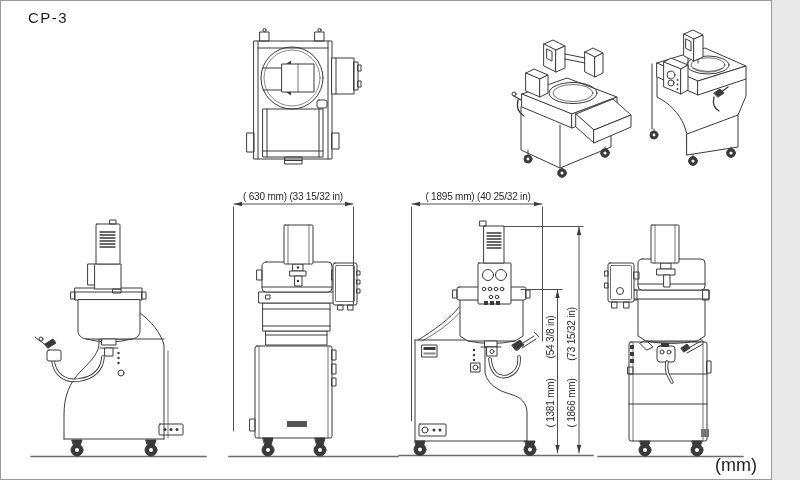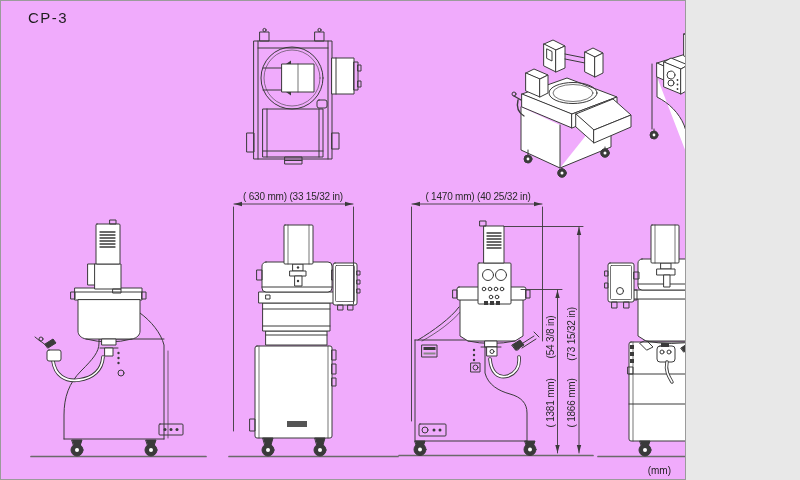--- a/index.html
+++ b/index.html
@@ -1,25 +1,25 @@
 <!DOCTYPE html>
 <html><head>
 <meta charset="utf-8">
 <style>
   html,body{margin:0;padding:0;background:#e8e8e8;}
   .canvas{
-    position:relative;width:686px;height:480px;background:#f0abfc;
+    position:relative;width:772px;height:480px;background:#ffffff;
     border:1px solid #9b9b9b;box-sizing:border-box;overflow:hidden;
     font-family:"Liberation Sans","DejaVu Sans",sans-serif;color:#1e1e1e;
   }
   .title{position:absolute;left:27px;top:8px;font-size:15px;letter-spacing:1.5px;font-weight:500;}
   .dim{position:absolute;font-size:10px;white-space:nowrap;letter-spacing:-0.2px;
        transform:translate(-50%,-50%);color:#2a2a2a;}
   .dim.v{transform:translate(-50%,-50%) rotate(-90deg);}
-  .unit{position:absolute;right:14px;bottom:3px;font-size:10px;}
+  .unit{position:absolute;right:14px;bottom:3px;font-size:18px;}
   svg{position:absolute;left:0;top:0;}
 </style>
 </head>
 <body>
 
 <div class="canvas">
 
   <div class="title">CP-3</div>
 
   <svg width="800" height="480" viewBox="0 0 800 480">
@@ -382,20 +382,20 @@
       <g stroke-width="0.9">
         <line x1="503" y1="225.5" x2="582" y2="225.5"></line>
         <line x1="578" y1="226" x2="578" y2="452"></line>
         <polygon points="578,226 575.8,234 580.2,234" fill="#3a3a3a" stroke="none"></polygon>
         <polygon points="578,452 575.8,444 580.2,444" fill="#3a3a3a" stroke="none"></polygon>
       </g>
     </g>
   </svg>
 
   <div class="dim" style="left:292px;top:195px">( 630 mm) (33 15/32 in)</div>
-  <div class="dim" style="left:477px;top:195px">( 1470 mm)  (40 25/32 in)</div>
+  <div class="dim" style="left:477px;top:195px">( 1895 mm)  (40 25/32 in)</div>
   <div class="dim v" style="left:549px;top:402px">( 1381 mm)</div>
   <div class="dim v" style="left:549px;top:336px">(54 3/8 in)</div>
   <div class="dim v" style="left:570px;top:402px">( 1866 mm)</div>
   <div class="dim v" style="left:570px;top:333px">(73 15/32 in)</div>
 
   <div class="unit">(mm)</div>
 </div>
 
 </body></html>

